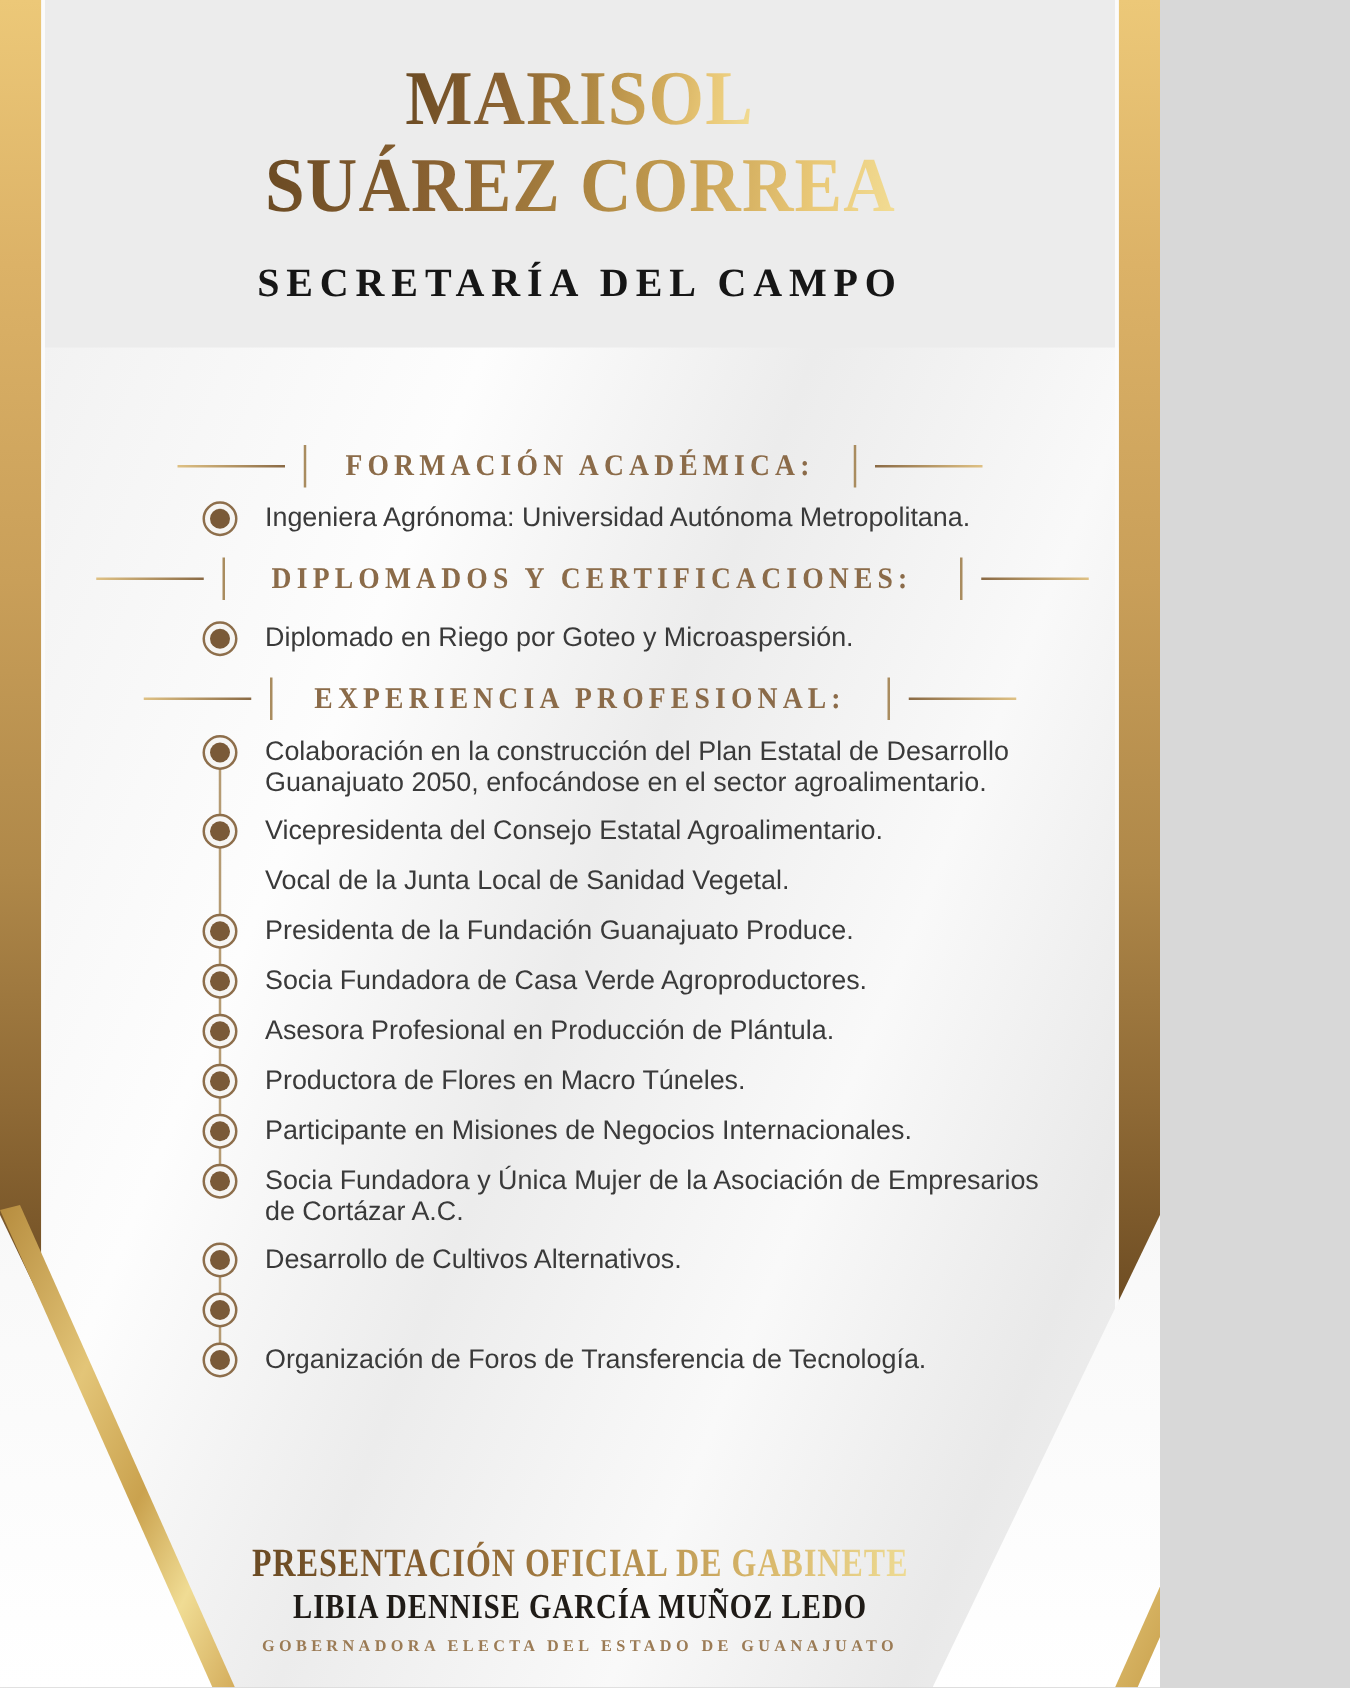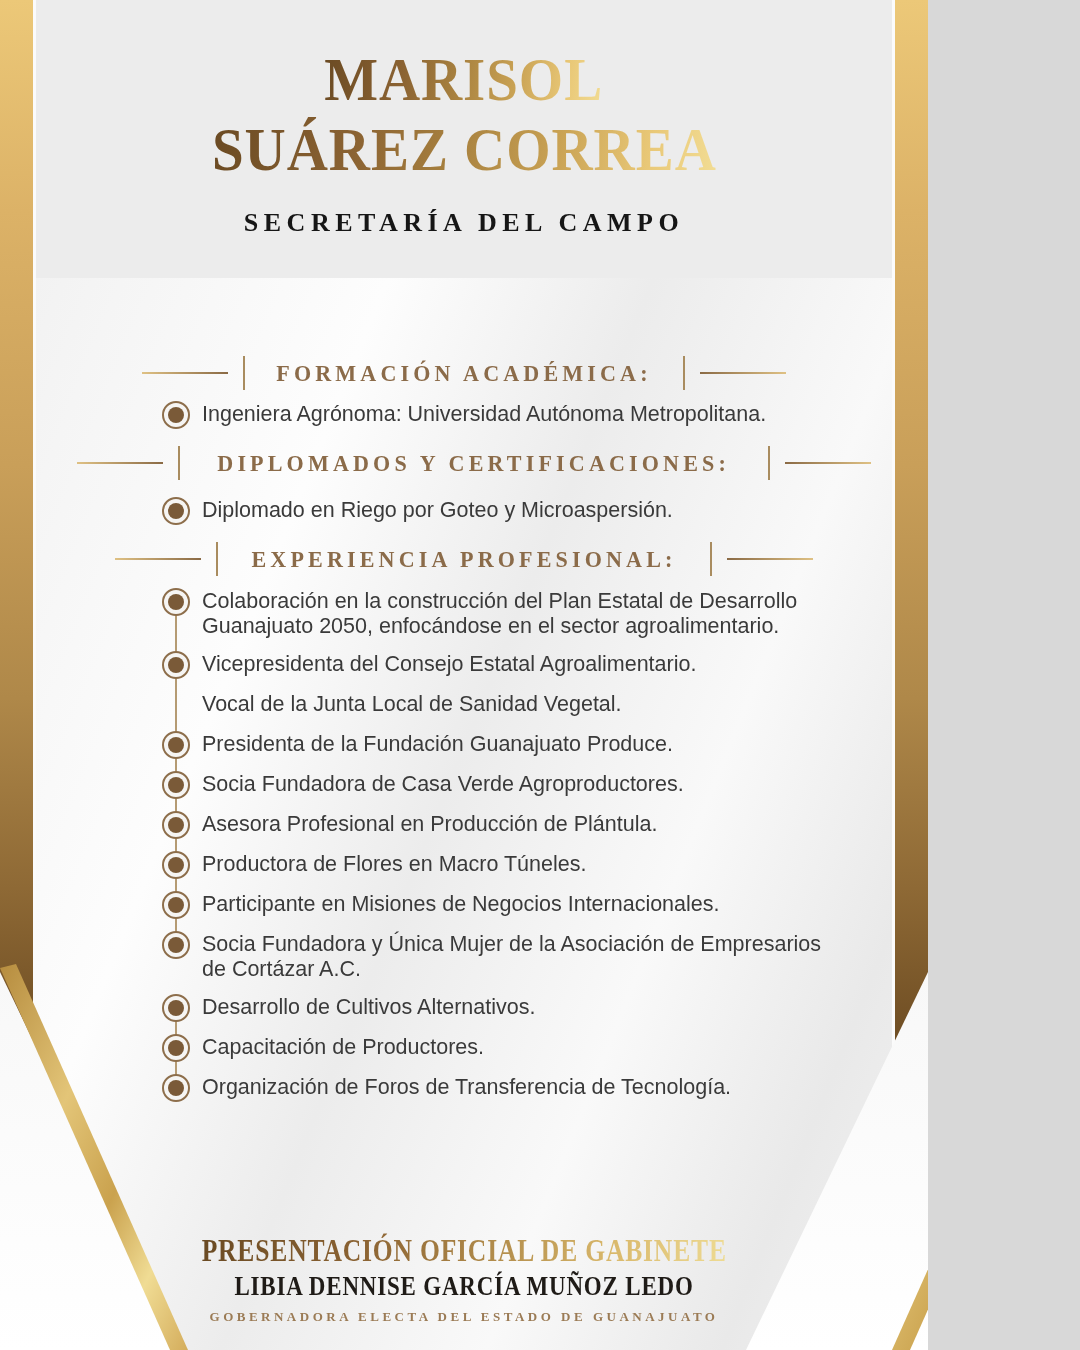--- a/index.html
+++ b/index.html
@@ -8,41 +8,41 @@
     font-family:"Liberation Sans",sans-serif;
     background:linear-gradient(112deg,#ededed 0%,#f5f5f5 16%,#fdfdfd 34%,#ececec 52%,#f9f9f9 70%,#e9e9e9 86%,#f4f4f4 100%);
   }
   
   .band{position:absolute;top:0;left:0;right:0;height:278px;background:#ececec;text-align:center;}
   .person-name{margin-top:44px;line-height:70px;font-family:"Liberation Serif",serif;font-weight:bold;font-size:62px;letter-spacing:1px;}
   .name-line{display:inline-block;transform:scaleX(.92);
     background:linear-gradient(100deg,#6a4a23 0%,#8a6232 28%,#a8813f 48%,#c9a254 68%,#e9c877 86%,#f2dd95 100%);
     -webkit-background-clip:text;background-clip:text;color:transparent;
     text-shadow:0 0 0 rgba(0,0,0,0);}
-  .role-title{margin-top:24px;font-family:"Liberation Serif",serif;font-weight:700;font-size:26px;letter-spacing:5.5px;color:#161616;}
+  .role-title{margin-top:24px;font-family:"Liberation Serif",serif;font-weight:700;font-size:32px;letter-spacing:5.5px;color:#161616;}
   
   .gold-bar{position:absolute;top:0;width:33px;height:1058px;
     background:linear-gradient(180deg,#ecc878 0%,#dcb267 20%,#c99f59 44%,#af8849 66%,#8e6935 84%,#6b4a21 100%);}
   .gold-bar.left{left:0;border-right:3px solid #fbfbfb;}
   .gold-bar.right{right:0;border-left:3px solid #fbfbfb;}
   
   .corner{position:absolute;top:972px;width:182px;height:378px;background:linear-gradient(180deg,#f8f8f8,#ffffff);}
   .corner.left{left:0;clip-path:polygon(0 0,100% 100%,0 100%);}
   .corner.right{right:0;clip-path:polygon(100% 0,0 100%,100% 100%);}
   .stripes{position:absolute;top:0;left:0;pointer-events:none;}
   
   .content{position:absolute;top:278px;left:0;right:0;}
   .sec-heading{display:flex;justify-content:center;align-items:center;gap:15px;height:34px;}
   .hline{width:86px;height:2px;}
   .hline.l{background:linear-gradient(to right,#dfc184,#8a6a45);}
   .hline.r{background:linear-gradient(to left,#dfc184,#8a6a45);}
   .vbar{width:2px;height:34px;background:#a98c5f;}
   .sec-title{margin:0;font-family:"Liberation Serif",serif;font-weight:700;font-size:24px;letter-spacing:4.5px;color:#8b6b49;transform:scaleX(.92);white-space:nowrap;}
   .items{list-style:none;margin:0;padding:0 90px 0 162px;position:relative;}
-  .item{display:flex;align-items:flex-start;gap:12px;margin-top:13px;}
+  .item{display:flex;align-items:flex-start;gap:22px;margin-top:13px;}
   .bullet{position:relative;z-index:1;flex:0 0 auto;width:24px;height:24px;margin-top:-1px;
     border:2px solid #8d6e4b;border-radius:50%;background:#f6f5f3;display:flex;align-items:center;justify-content:center;}
   .bullet .dot{width:16px;height:16px;border-radius:50%;background:#7a5a38;}
   .bullet.hidden{visibility:hidden;}
   .txt{font-size:21.5px;line-height:25px;color:#3a3a3a;max-width:690px;}
   .connector{position:absolute;width:2px;background:#b59b73;z-index:0;}
   
   .sec-0 .sec-heading{margin-top:78px;}
   .sec-0 .item{margin-top:12px;}
   .sec-1 .sec-heading{margin-top:17px;padding-left:20px;}
@@ -210,21 +210,20 @@
     <span class="bullet">
               <span class="dot"></span>
             </span>
     <span class="txt">Desarrollo de Cultivos Alternativos.</span>
   </li>
 
   <li class="item">
     <span class="bullet">
               <span class="dot"></span>
             </span>
-    <span class="txt">Capacitación de Productores.</span>
   </li>
 
   <li class="item">
     <span class="bullet">
               <span class="dot"></span>
             </span>
     <span class="txt">Organización de Foros de Transferencia de Tecnología.</span>
   </li>
 </ul>
   </section>

